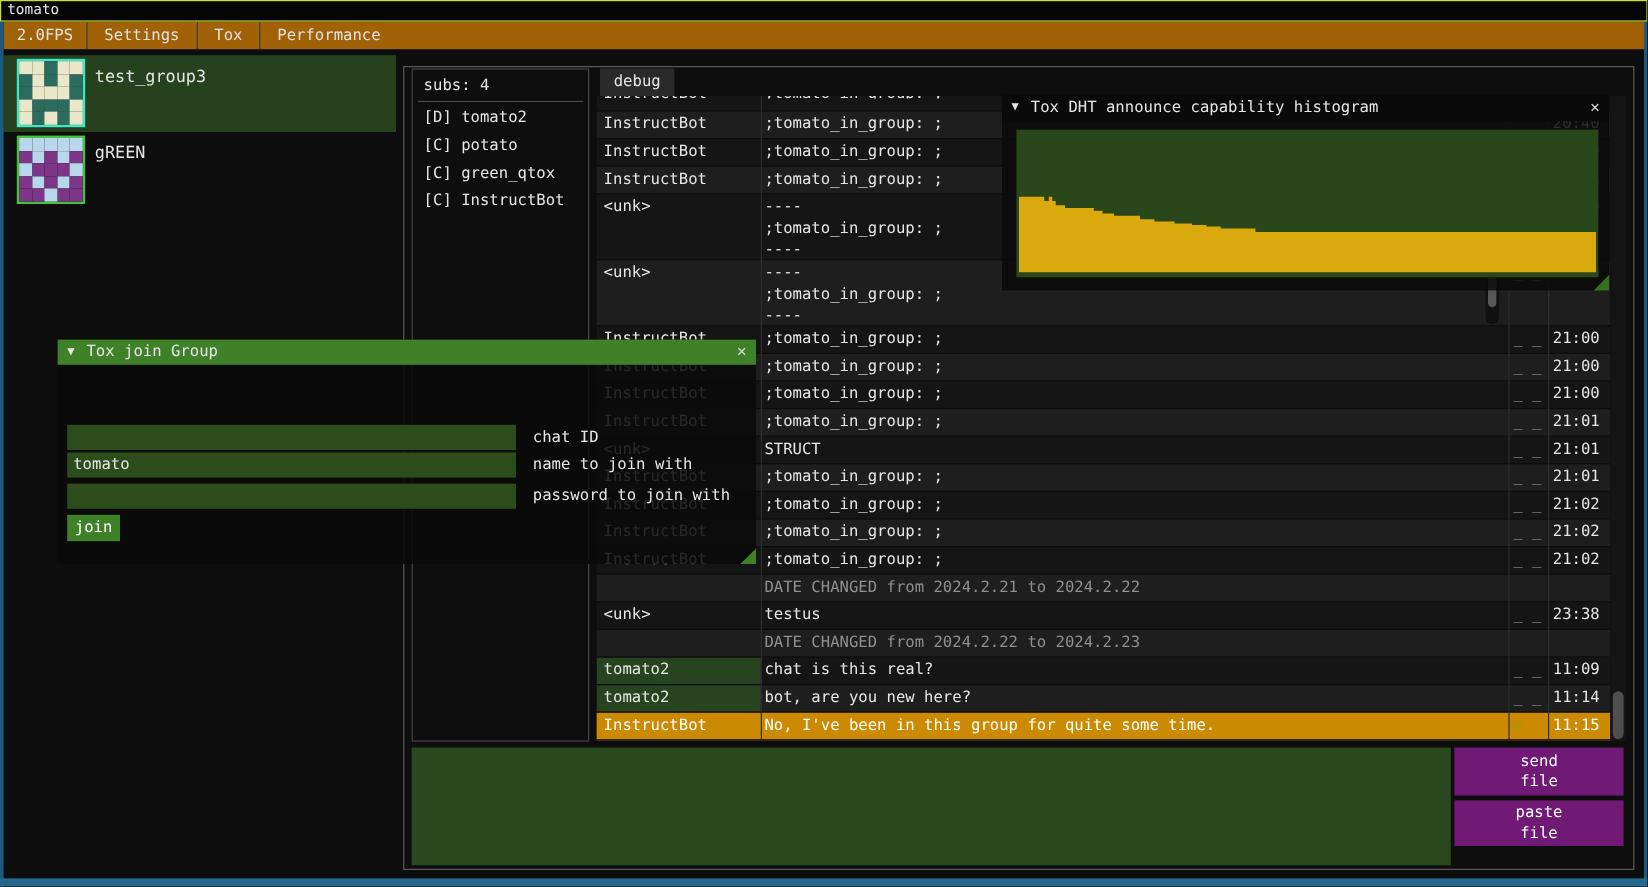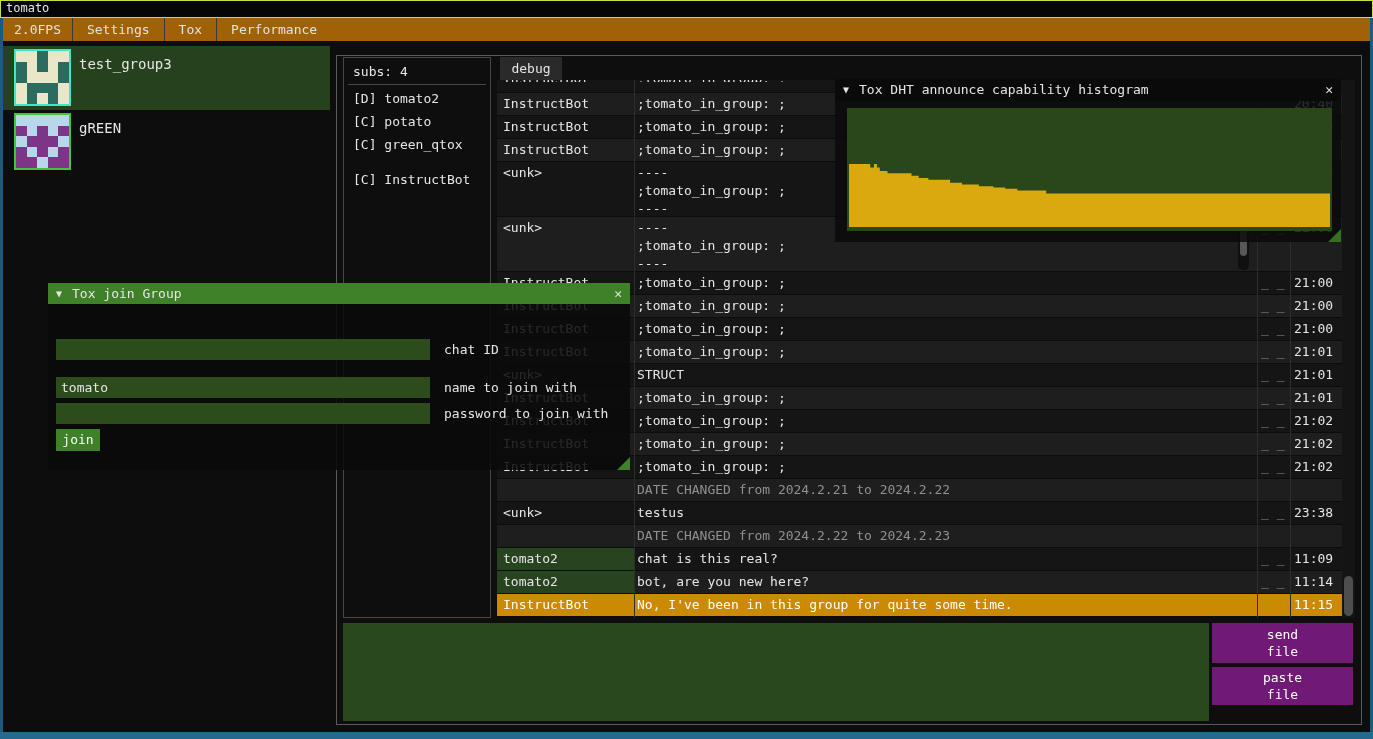--- a/index.html
+++ b/index.html
@@ -168,21 +168,21 @@
 
   <div class="main-panel"></div>
 
   <div class="member-box">
     <div class="subs-label">subs: 4</div>
     <div class="member-sep"></div>
     <div id="member-list">
         <div class="member-item" style="top: 31px;">[D] tomato2</div>
         <div class="member-item" style="top: 54px;">[C] potato</div>
         <div class="member-item" style="top: 77px;">[C] green_qtox</div>
-        <div class="member-item" style="top: 100px; margin-top: 12px;">[C] InstructBot</div>
+        <div class="member-item" style="top: 100px;">[C] InstructBot</div>
       </div>
   </div>
 
   <div class="chat-tab">
     <span>debug</span>
   </div>
 
   <div id="chat-rows">
     <div class="col-sep" style="left:137px"></div>
     <div class="col-sep" style="left:760px"></div>
@@ -338,21 +338,21 @@
     </div>
     <div class="grip hist-grip"></div>
   </div>
 
   <div class="join-window">
     <div class="win-title">
       <span class="collapse">▼</span><span>Tox join Group</span>
       <span class="closex">✕</span>
     </div>
     <div id="join-fields">
-        <div class="jfield" style="top: 56px;">
+        <div class="jfield" style="top: 71px;">
           <input class="jinput" readonly="" style="">
           <span class="jlabel">chat ID</span>
         </div>
         <div class="jfield" style="top: 94px;">
           <input class="jinput" readonly="" value="tomato" style="">
           <span class="jlabel">name to join with</span>
         </div>
         <div class="jfield" style="top: 120px;">
           <input class="jinput" readonly="" style="">
           <span class="jlabel">password to join with</span>

